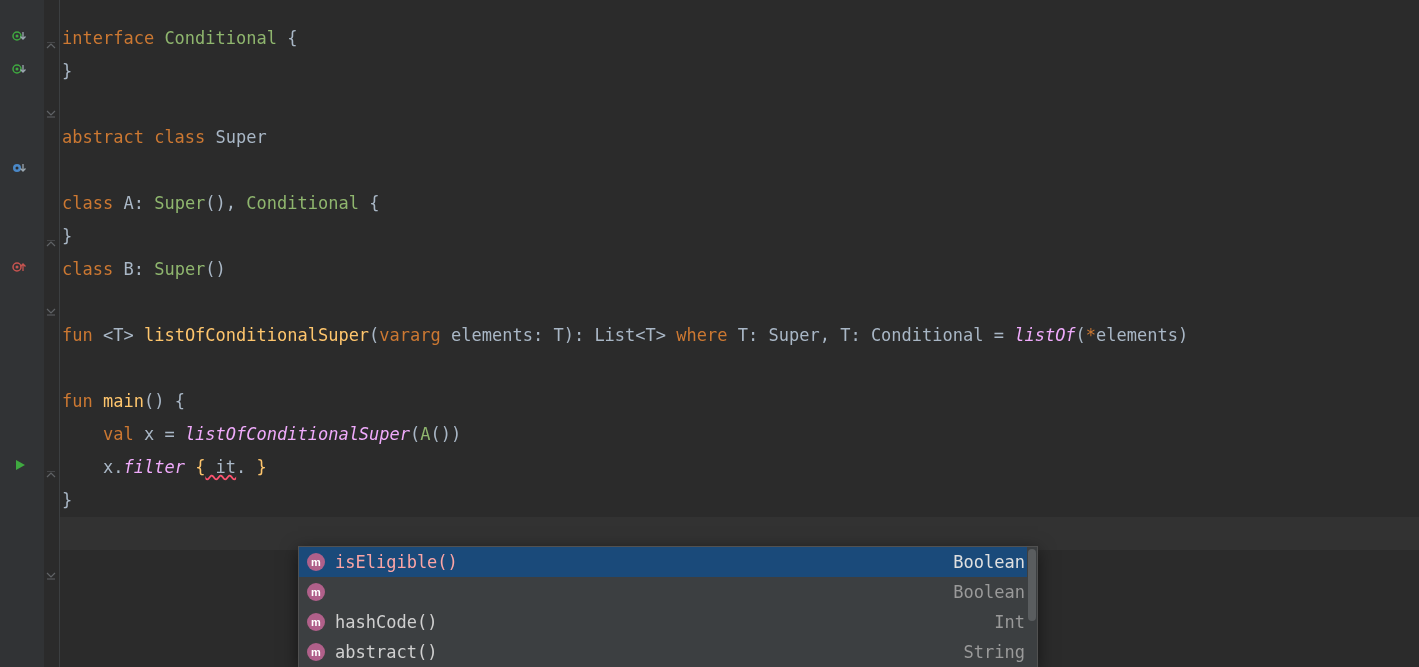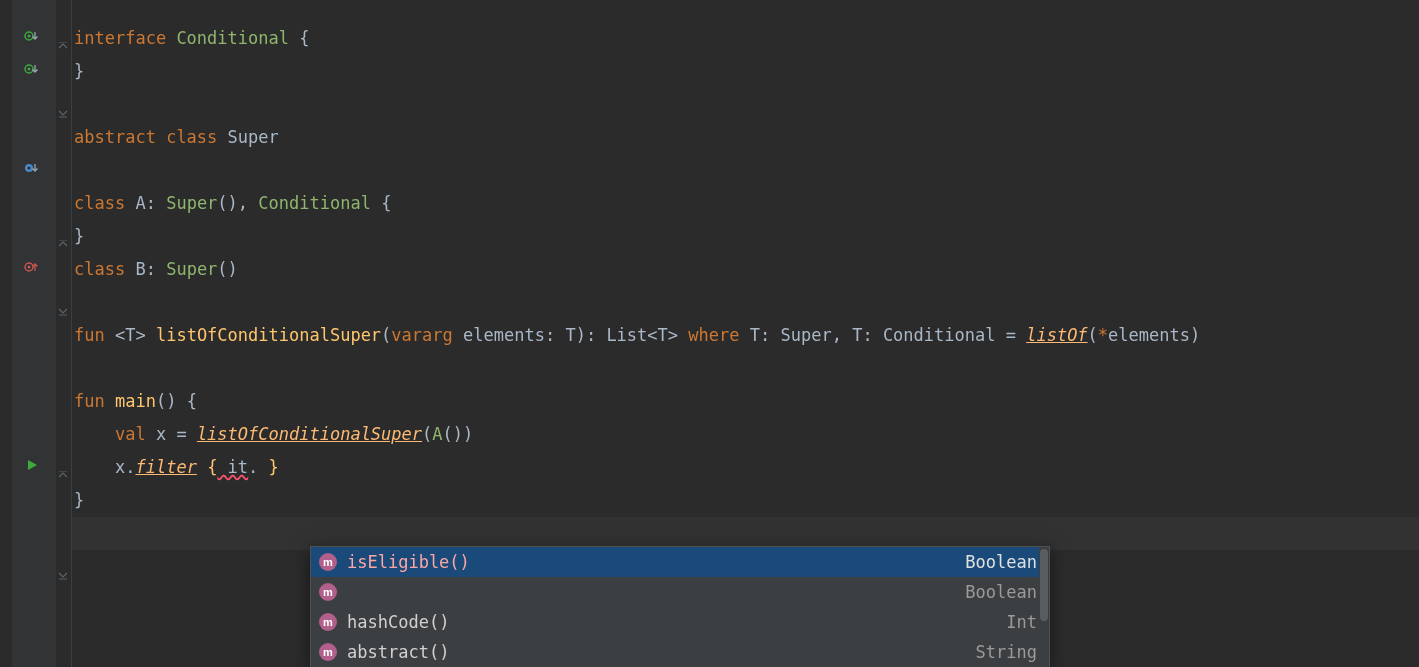--- a/index.html
+++ b/index.html
@@ -9,21 +9,20 @@
     font-size: 17px;
     line-height: 33px;
     color: #a9b7c6;
     overflow: hidden;
     width: 1419px;
     height: 667px;
   }
   .editor {
     display: flex;
     height: 100%;
-    padding-left: 12px;
   }
   .gutter {
     width: 44px;
     background: #313335;
     flex-shrink: 0;
     position: relative;
   }
   .gutter-icon {
     position: absolute;
     left: 6px;
@@ -52,21 +51,21 @@
   .code-area {
     flex: 1;
     padding-left: 2px;
     position: relative;
   }
   .line { white-space: pre; height: 33px; }
   .kw { color: #cc7832; font-weight: 500; }
   .type { color: #a9b7c6; }
   .typecall { color: #8fb66e; }
   .fn { color: #ffc66d; }
-  .fncall-italic { color: #fdba74; font-style: italic; text-decoration: underline; }
+  .fncall-italic { color: #f0abfc; font-style: italic; }
   .brace { color: #a9b7c6; }
   .curly-yellow { color: #ffc66d; }
   .err { text-decoration: wavy underline #ff5370; text-decoration-skip-ink: none; }
   .play-icon { color: #3fa940; }
 
   .current-line-bg {
     position: absolute;
     left: 0; right: 0;
     height: 33px;
     background: #323232;

